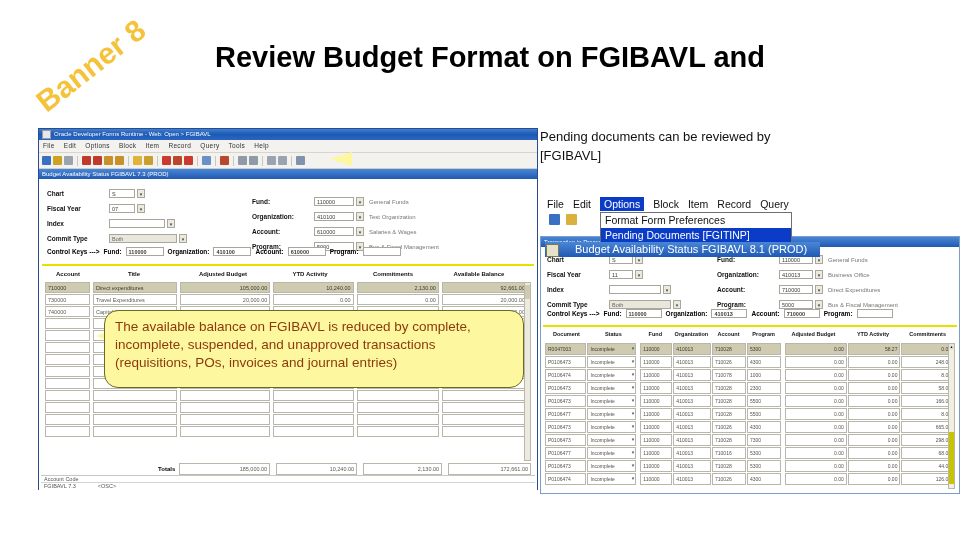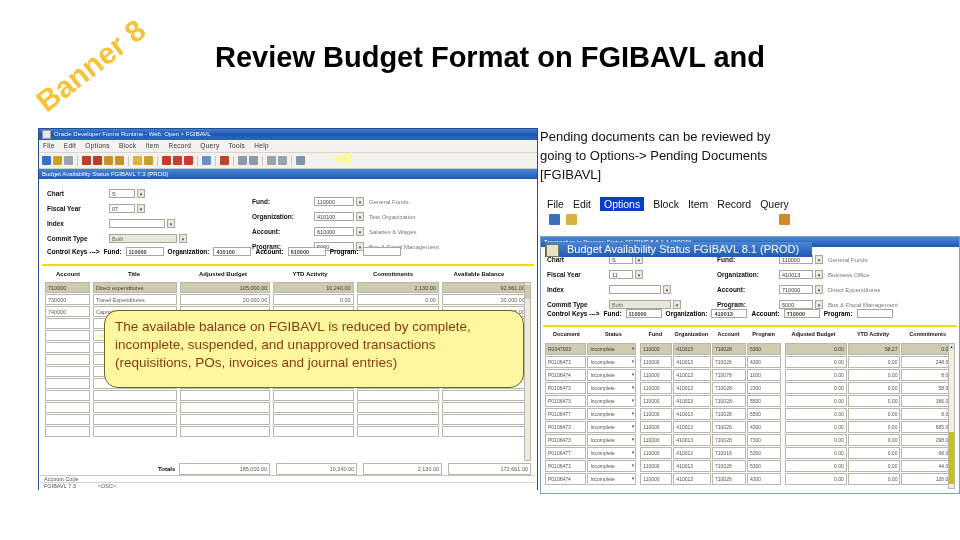--- a/index.html
+++ b/index.html
@@ -97,21 +97,21 @@
   .note{position:absolute;left:540px;top:128px;width:310px;font-size:13px;line-height:1.45;color:#111;}
   .mnu{position:absolute;left:545px;top:196px;width:245px;}
   .mnu-bar{display:flex;align-items:center;height:15px;font-size:10.5px;color:#111;background:#fff;gap:9px;padding-left:2px;}
   .mnu-bar .hi{background:#0A3CC8;color:#fff;padding:1px 4px;}
   .mnu-tools{display:flex;align-items:center;height:17px;gap:6px;padding-left:4px;}
   .mnu-tools .ti{width:11px;height:11px;border-radius:1px;}
   .mnu-pop{position:absolute;left:55px;top:16px;width:190px;background:#fff;border:1px solid #6f6f6f;}
   .mnu-pop .it{font-size:10.5px;line-height:15px;padding:0 4px;color:#111;white-space:nowrap;}
   .mnu-pop .it.sel{background:#0A3CC8;color:#fff;}
   .budget-bar{position:absolute;left:0;top:46px;width:245px;height:15px;
-    background:linear-gradient(180deg,#4a86d6,#1f59b2);color:#fff;font-size:11px;line-height:15px;padding-left:22px;
+    background:linear-gradient(180deg,#4a86d6,#1f59b2);color:#fff;font-size:11px;line-height:15px;padding-left:30px;
     white-space:nowrap;overflow:hidden;}
   .budget-bar .bic{position:absolute;left:1px;top:2px;width:11px;height:11px;background:#e7e3c8;border:1px solid #7a7a55;}
 </style>
 </head>
 <body>
 
 <div id="stage">
 
   <div class="banner-tag">Banner 8</div>
 
@@ -577,40 +577,43 @@
         </div>
       <div class="tp-scroll">
         <div class="up">▴</div>
         <div class="thumb"></div>
       </div>
     </div>
   </div>
 
   <div class="note">
     <div>Pending documents can be reviewed by</div>
-    <div>going to Options-&gt; Pending Documents</div>
     <div>[FGIBAVL]</div>
   </div>
 
   <div class="mnu">
     <div class="mnu-bar">
       <span>File</span>
       <span>Edit</span>
       <span class="hi">Options</span>
       <span>Block</span>
       <span>Item</span>
       <span>Record</span>
       <span>Query</span>
     </div>
     <div class="mnu-tools">
       <span class="ti" style="background:#3a6fc4"></span>
       <span class="ti" style="background:#d8b23c"></span>
       <span style="flex:1"></span>
       <span class="ti" style="background:#d08a2a"></span>
     </div>
+    <div class="mnu-pop">
+      <div class="it">Format Form Preferences</div>
+      <div class="it sel">Pending Documents [FGITINP]</div>
+    </div>
     <div class="budget-bar">
       <span class="bic"></span>
       <span>Budget Availability Status FGIBAVL 8.1 (PROD)</span>
     </div>
   </div>
 
   <div class="tail" id="tail-nsf"></div>
 
   <div class="tail" id="tail-bal"></div>
   <div class="callout" id="callout-bal">The available balance on FGIBAVL is reduced by complete, incomplete, suspended, and unapproved transactions (requisitions, POs, invoices and journal entries)</div>

